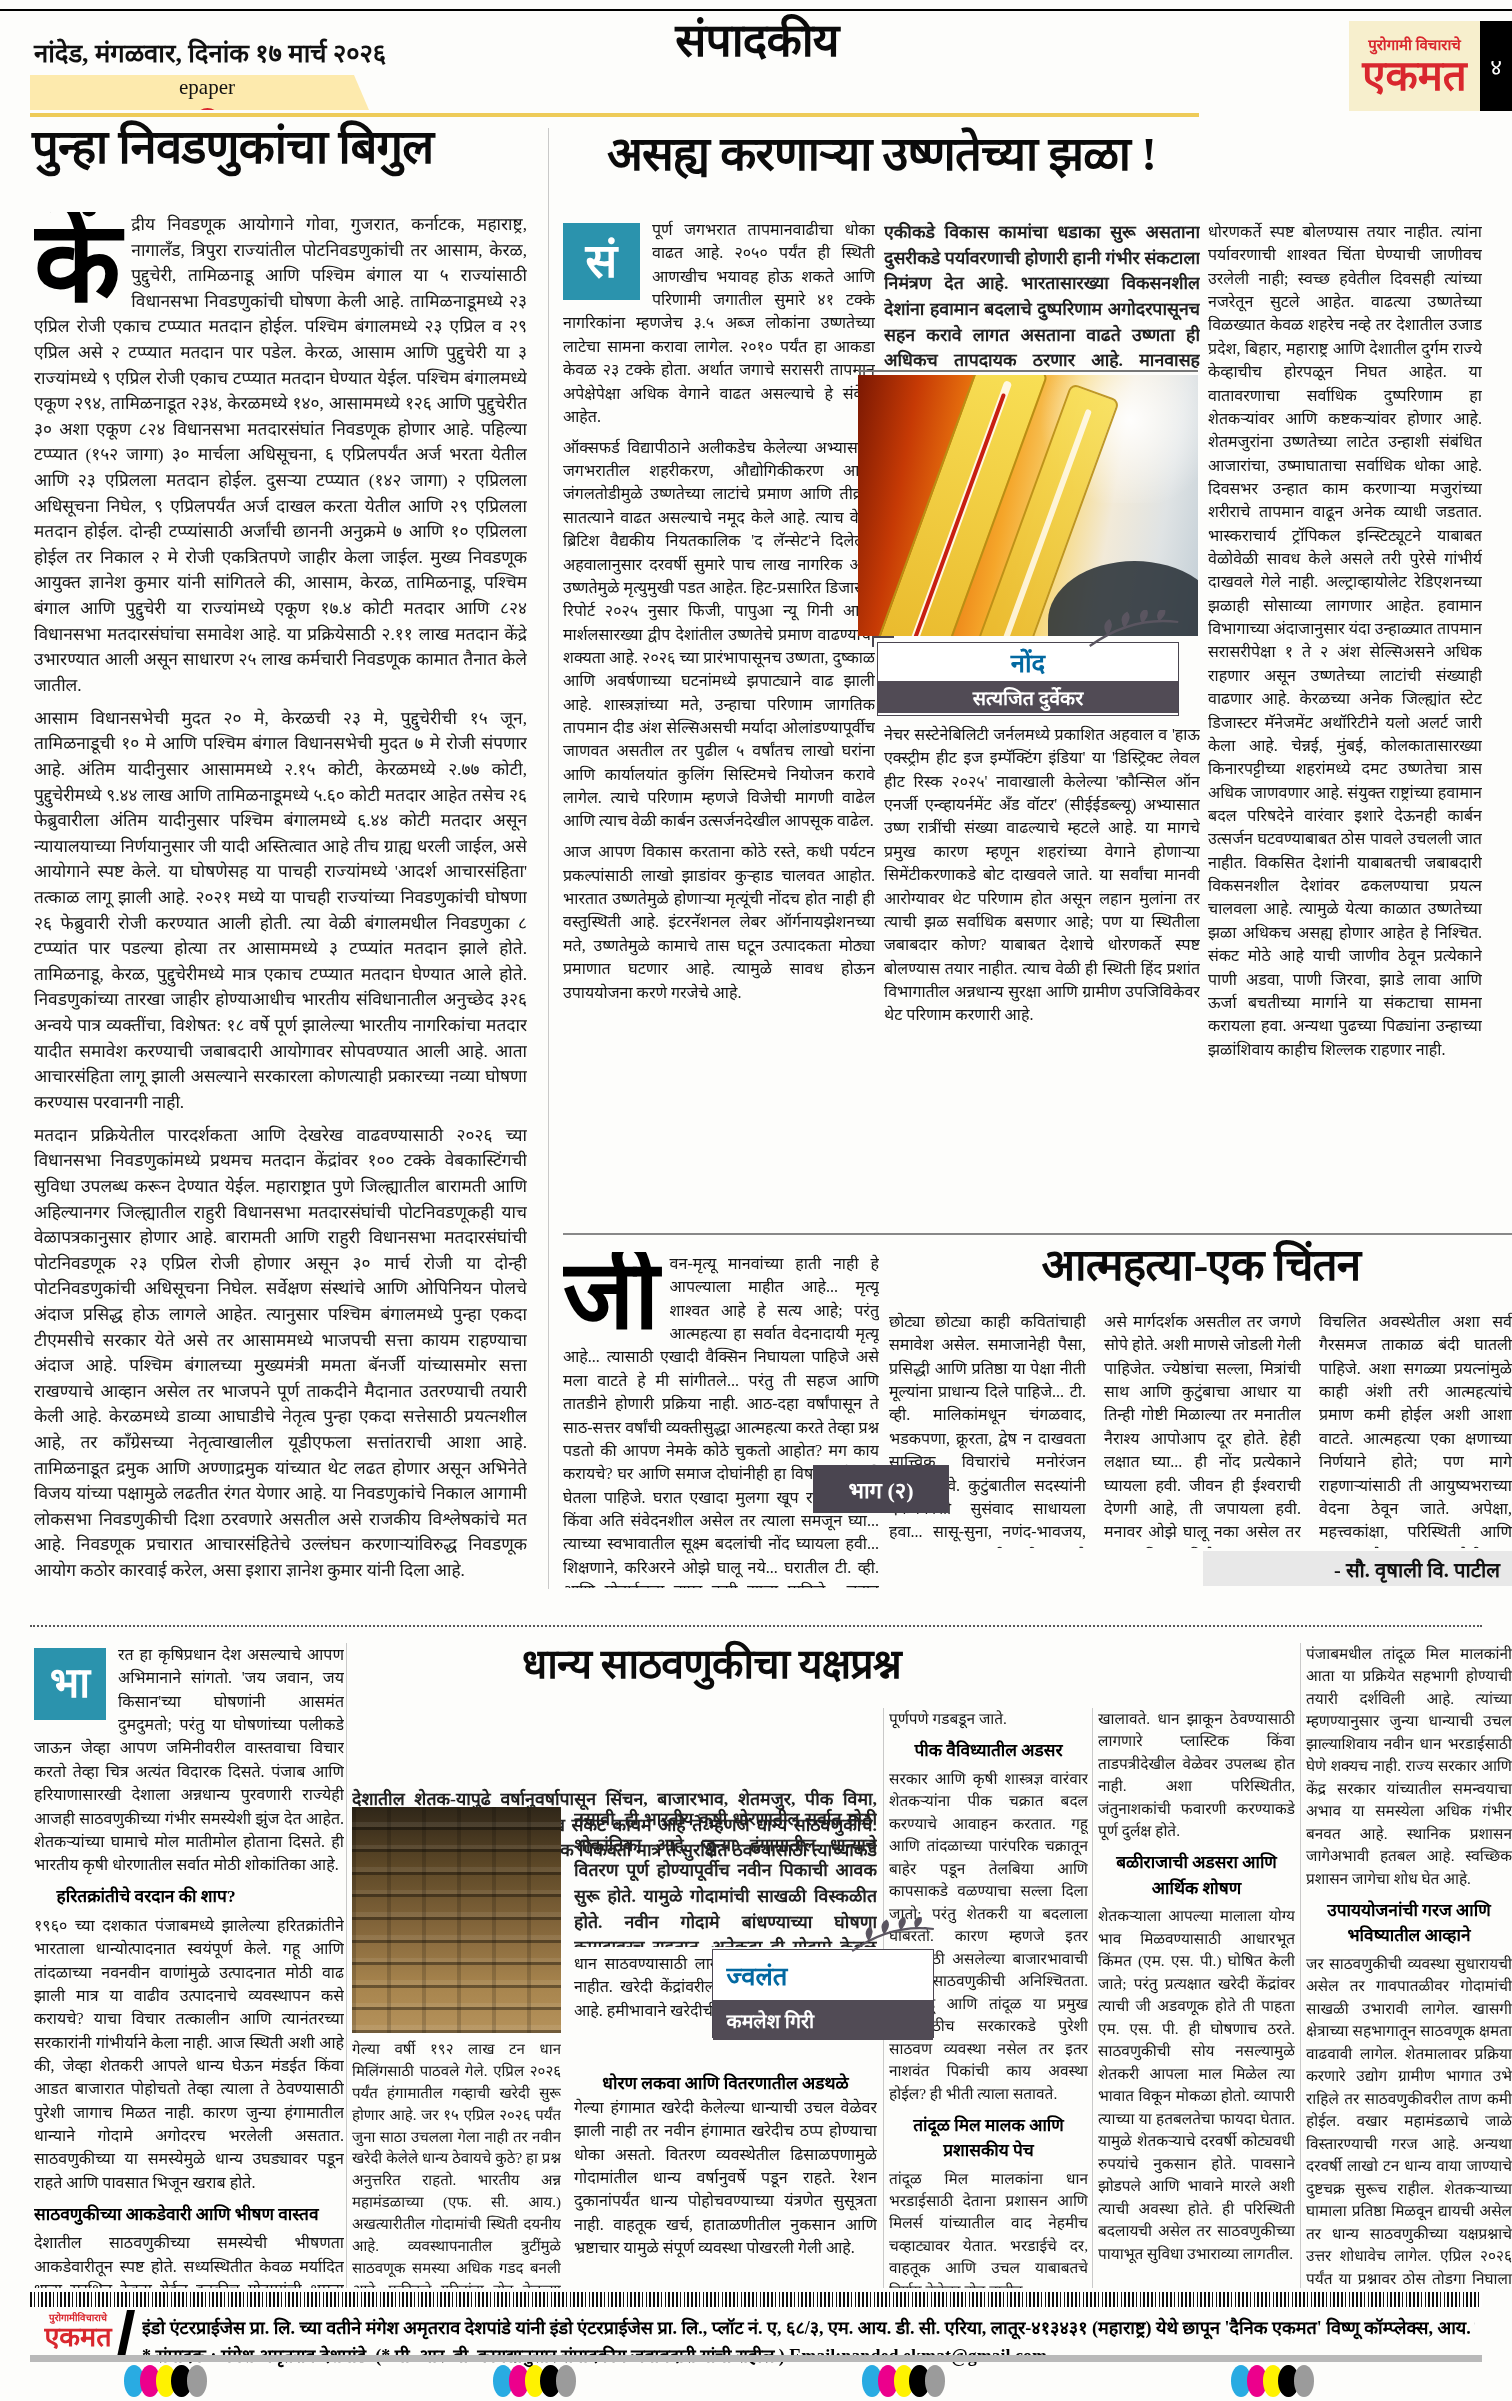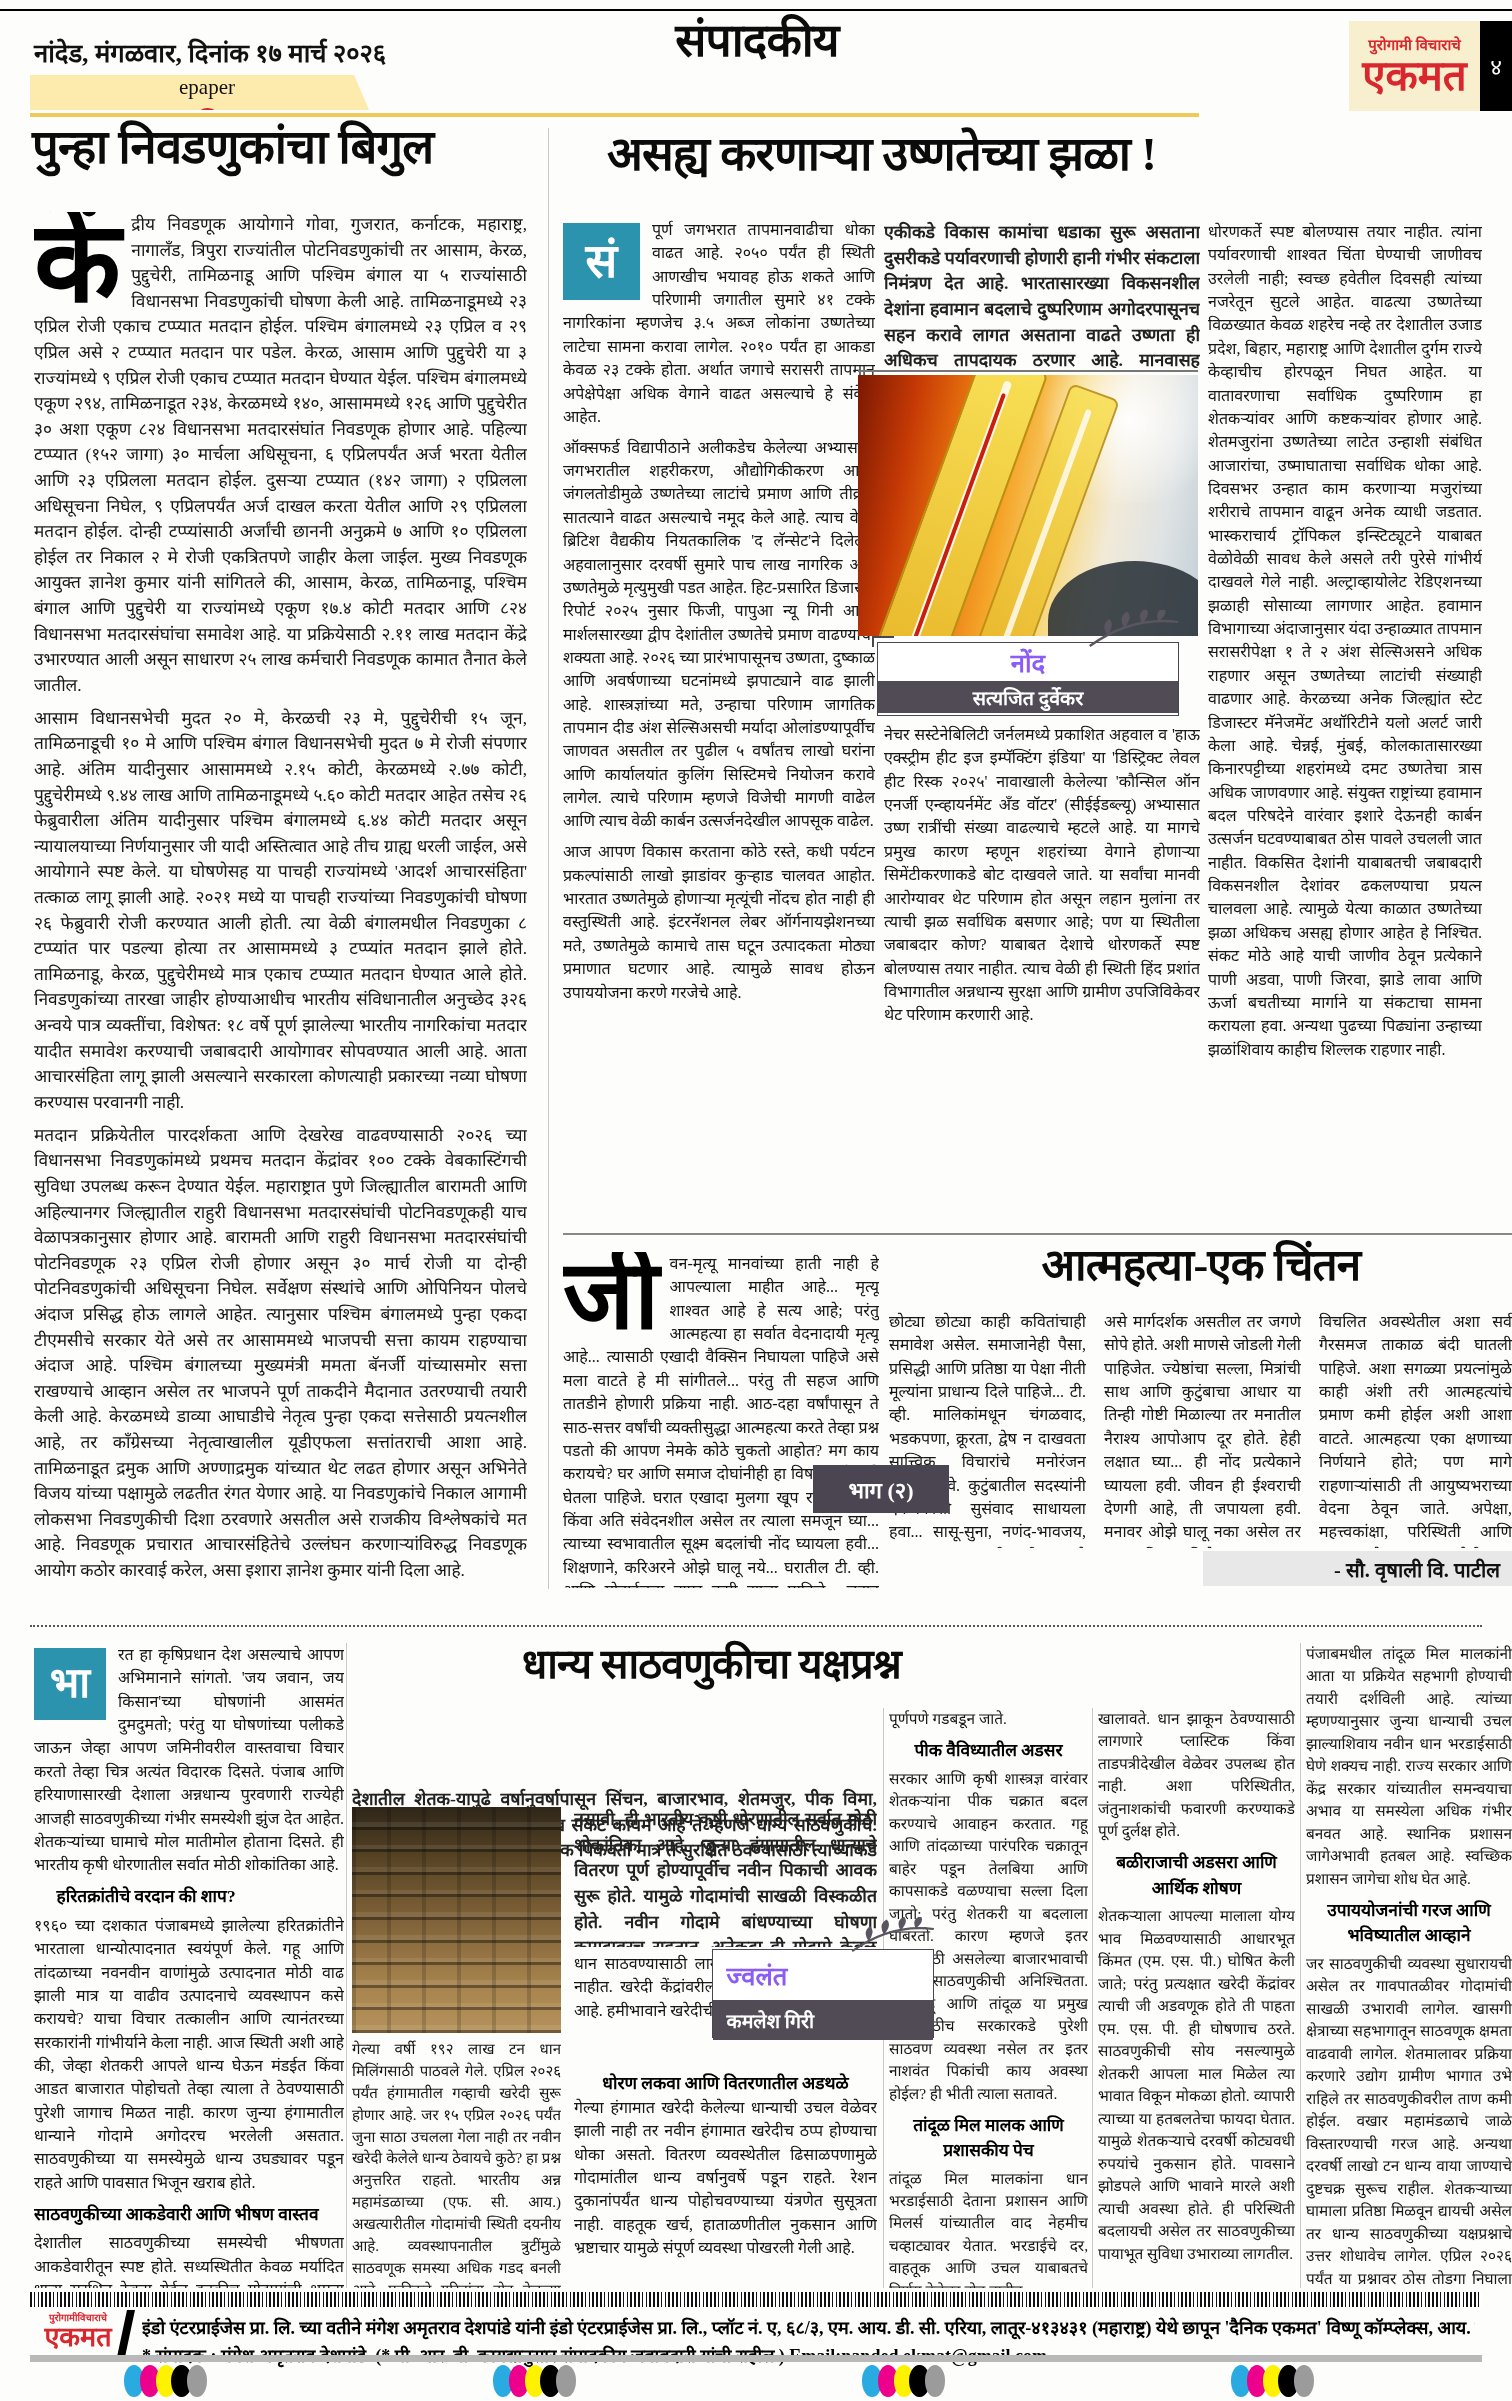--- a/index.html
+++ b/index.html
@@ -8,21 +8,21 @@
   .abs{position:absolute;}
   .vrule{position:absolute;width:0.8px;background:#c9c9c9;}
   .headline{position:absolute;font-weight:800;color:#0b0b0b;line-height:1.04;letter-spacing:-0.8px;}
   .col{position:absolute;text-align:justify;overflow:hidden;font-size:16px;line-height:1.46;color:#161616;}
   .col p{margin:0 0 7.5px 0;}
   .bold-intro{font-weight:700;color:#222;font-size:17.7px;line-height:1.45;}
   .sub{font-weight:800;text-align:center;font-size:17.3px;margin:7.5px 0 4.5px 0;color:#000;}
   .dcap{float:left;width:77px;height:77px;background:#2b93ad;color:#fff;display:flex;align-items:center;justify-content:center;font-size:47px;font-weight:700;margin:4.5px 12px 1.5px 0;}
   .dcap-plain{float:left;font-size:113px;line-height:.8;font-weight:700;margin:6px 10.5px 0 0;color:#000;}
   .notebox{position:absolute;background:#fff;border:1.5px solid #4a4550;z-index:6;}
-  .nb-title{display:flex;align-items:center;justify-content:center;font-size:25.6px;font-weight:800;color:#8b5cf6;text-align:right;}
+  .nb-title{display:flex;align-items:center;justify-content:center;font-size:25.6px;font-weight:800;color:#0369a1;text-align:right;}
   .nb-band{background:#514b55;color:#fff;display:flex;align-items:center;justify-content:center;font-size:19.6px;font-weight:700;}
   .leaf{position:absolute;top:-33px;right:-4.5px;}
   .corner{position:absolute;top:-7.5px;left:-6px;width:19.6px;height:9px;border-left:2.3px solid #4a4550;border-top:2.3px solid #4a4550;}
   .epaper{position:absolute;left:30px;top:75px;width:339px;height:35px;background:#fdeaad;display:flex;align-items:center;gap:7.5px;padding-left:15px;box-sizing:border-box;clip-path:polygon(0 0,calc(100% - 15px) 0,100% 100%,0 100%);font-size:21px;flex-direction:column;}
   .ep-icon{width:21px;height:21px;border-radius:50%;background:#d9272e;color:#fff;display:flex;align-items:center;justify-content:center;font-size:13.6px;font-family:"DejaVu Sans",sans-serif;}
   .masthead{position:absolute;left:1349px;top:21px;width:131px;height:90px;background:#f7efcd;display:flex;flex-direction:column;align-items:center;justify-content:center;}
   .pagenum{position:absolute;left:1480px;top:21px;width:32px;height:90px;background:#000;color:#fff;display:flex;align-items:center;justify-content:center;font-size:22.6px;}
   .byline-band{position:absolute;background:#e8e8e8;display:flex;align-items:center;justify-content:flex-end;font-weight:700;font-size:20.3px;padding-right:12px;box-sizing:border-box;}
   .partbox{position:absolute;background:#4a4550;color:#fff;display:flex;align-items:center;justify-content:center;font-size:22px;font-weight:700;z-index:6;}
   .photo-heat{position:absolute;overflow:hidden;background:linear-gradient(100deg,#7a1803 0%,#c63a05 16%,#e8720e 30%,#f5a62a 44%,#f8d87a 58%,#f2ead8 72%,#dfe3e4 86%,#c2ced6 100%);}

